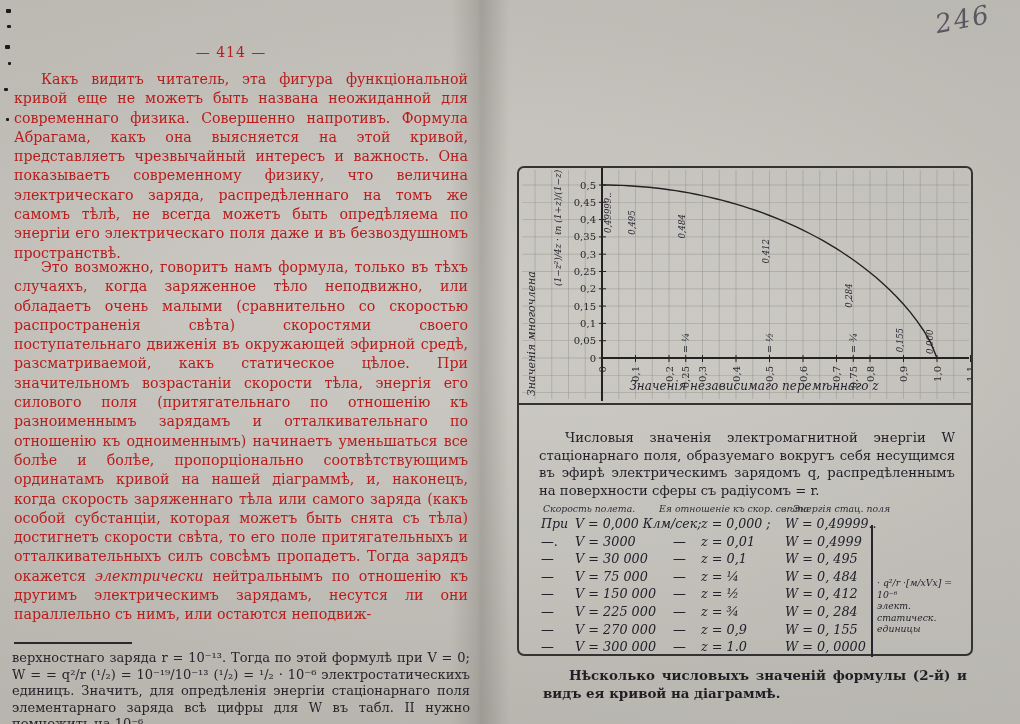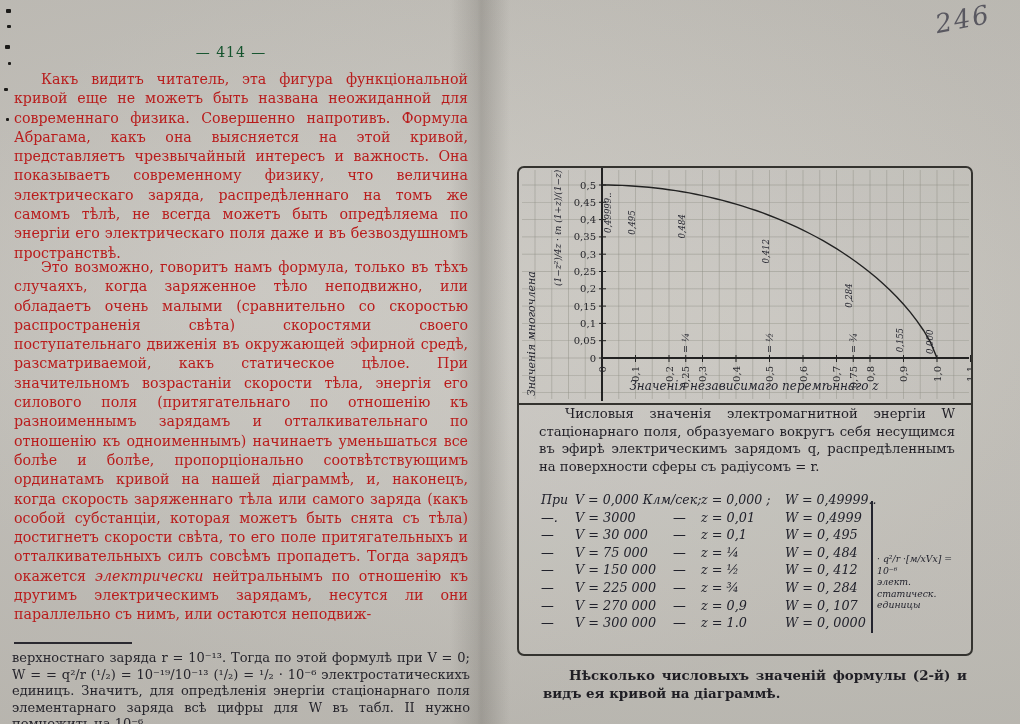--- a/index.html
+++ b/index.html
@@ -11,40 +11,40 @@
       radial-gradient(ellipse at 25% 40%, rgba(255,255,255,0.10), rgba(0,0,0,0.04) 75%),
       radial-gradient(ellipse at 75% 45%, rgba(255,255,255,0.08), rgba(0,0,0,0.05) 80%);
     pointer-events:none;}
   .gutter{position:absolute;left:450px;top:0;width:60px;height:724px;
     background:linear-gradient(90deg, rgba(60,56,50,0) 0%, rgba(60,56,50,0.16) 45%, rgba(60,56,50,0.22) 52%, rgba(60,56,50,0) 100%);}
   .speck{position:absolute;background:#1c1b19;border-radius:1px;}
 
   
   .page-left{position:absolute;left:0;top:0;width:480px;height:724px;}
   .pageno{position:absolute;left:0;top:44px;width:462px;text-align:center;
-    font-size:14px;letter-spacing:1px;color:#14532d;}
+    font-size:14px;letter-spacing:1px;color:#b91c1c;}
   .body-text{position:absolute;left:14px;width:454px;margin:0;
     font-size:14.2px;line-height:19.3px;text-align:justify;text-indent:27px;
     color:#b91c1c;}
   .p1{top:70px;}
   .p2{top:258px;max-height:384px;overflow:hidden;}
   .fnrule{position:absolute;left:14px;top:642px;width:118px;height:2px;background:#2a2930;}
   .footnote{position:absolute;left:12px;top:650px;width:458px;margin:0;
     font-size:13px;line-height:16.5px;text-align:justify;color:#26252c;}
 
   
   .page-right{position:absolute;left:480px;top:0;width:540px;height:724px;}
   .hw-folio{position:absolute;left:455px;top:4px;font-size:26px;font-style:italic;
     color:#4f4e58;transform:rotate(-11deg);letter-spacing:2px;opacity:.9;}
   .tbl-title{position:absolute;left:37px;top:103px;width:457px;margin:0;text-align:center;
     font-size:15px;font-weight:bold;letter-spacing:3px;color:#1f1e24;}
   .figure-frame{position:absolute;left:37px;top:166px;width:456px;height:490px;
     border:2px solid #34332f;border-radius:7px;box-sizing:border-box;background:rgba(255,255,255,0.03);}
   .chart-wrap{width:452px;height:235px;border-bottom:2px solid #34332f;}
-  .fig-caption{margin:0;padding:0 16px 2px 20px;font-size:13.2px;line-height:17.5px;
+  .fig-caption{margin:0;padding:24px 16px 2px 20px;font-size:13.2px;line-height:17.5px;
     text-align:justify;text-indent:26px;color:#201f26;}
   .hw-table{position:relative;height:164px;margin-top:2px;
     font-style:italic;color:#20212b;}
   .hw-headers{position:relative;height:13px;}
   .hw-h{position:absolute;top:0;font-size:9.3px;white-space:nowrap;color:#2b2c36;}
   .hw-h0{left:24px;} .hw-h1{left:140px;} .hw-h2{left:274px;}
   .hw-rows{position:absolute;left:0;top:13px;width:350px;}
   .hw-row{display:grid;grid-template-columns:34px 98px 28px 84px auto;
     padding-left:22px;height:17.6px;font-size:12.8px;white-space:nowrap;}
   .hw-row span{overflow:visible;}
@@ -191,20 +191,25 @@
             <text x="0" y="0" font-size="8.5" text-anchor="start" transform="translate(165.75,70.536) rotate(-90)" class="t-hw">0,484</text>
             <text x="0" y="0" font-size="8.5" text-anchor="start" transform="translate(249.5,95.44800000000001) rotate(-90)" class="t-hw">0,412</text>
             <text x="0" y="0" font-size="8.5" text-anchor="start" transform="translate(333.25,139.736) rotate(-90)" class="t-hw">0,284</text>
             <text x="0" y="0" font-size="8.5" text-anchor="start" transform="translate(383.5,184.37) rotate(-90)" class="t-hw">0,155</text>
             <text x="0" y="0" font-size="8.5" text-anchor="start" transform="translate(414,186) rotate(-90)" class="t-hw">0,000</text>
           </svg>
       </div>
       <p class="fig-caption">Числовыя значенія электромагнитной энергіи W стаціонарнаго поля, образуемаго вокругъ себя несущимся въ эфирѣ электрическимъ зарядомъ q, распредѣленнымъ на поверхности сферы съ радіусомъ = r.</p>
 
       <div class="hw-table">
+        <div class="hw-headers" id="hw-headers">
+            <span class="hw-h hw-h0">Скорость полета.</span>
+            <span class="hw-h hw-h1">Ея отношеніе къ скор. свѣта</span>
+            <span class="hw-h hw-h2">Энергія стац. поля</span>
+          </div>
         <div class="hw-rows" id="hw-rows">
             <div class="hw-row first">
               <span>При</span>
               <span>V = 0,000 Клм/сек;</span>
               <span></span>
               <span>z = 0,000 ;</span>
               <span>W = 0,49999..</span>
             </div>
             <div class="hw-row">
               <span>—.</span>
@@ -239,21 +244,21 @@
               <span>V = 225 000</span>
               <span>—</span>
               <span>z = ¾</span>
               <span>W = 0, 284</span>
             </div>
             <div class="hw-row">
               <span>—</span>
               <span>V = 270 000</span>
               <span>—</span>
               <span>z = 0,9</span>
-              <span>W = 0, 107</span>
+              <span>W = 0, 155</span>
             </div>
             <div class="hw-row">
               <span>—</span>
               <span>V = 300 000</span>
               <span>—</span>
               <span>z = 1.0</span>
               <span>W = 0, 0000</span>
             </div>
           </div>
         <div class="hw-brace"></div>

